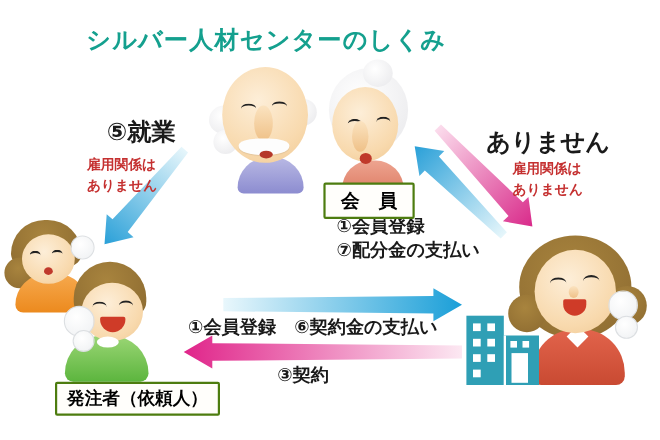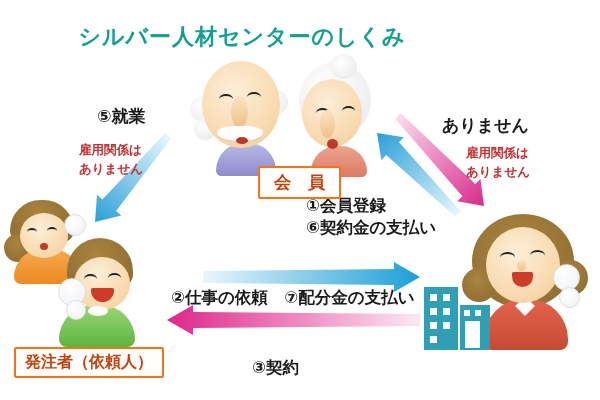--- a/index.html
+++ b/index.html
@@ -6,27 +6,27 @@
   #canvas{
     position:relative;width:600px;height:400px;background:#fff;overflow:hidden;
     font-family:"DejaVu Sans","Liberation Sans",sans-serif;
   }
   .abs{position:absolute;}
   
   .title{
     left:0;top:22px;width:484px;text-align:center;
     font-size:22px;font-weight:bold;color:#14a08e;letter-spacing:1px;
   }
-  .step-label{font-size:17px;font-weight:bold;color:#1a1a1a;white-space:nowrap;}
+  .step-label{font-size:22px;font-weight:bold;color:#1a1a1a;white-space:nowrap;}
   .step-label2{font-size:16.5px;font-weight:bold;color:#1a1a1a;line-height:1.35;white-space:nowrap;}
   .note{font-size:12.5px;font-weight:bold;color:#c53030;line-height:1.55;white-space:nowrap;}
   .node-box{
-    border:2px solid #f97316;background:#fffefb;border-radius:2px;
-    color:#c2410c;font-weight:bold;font-size:16px;
-    padding:3px 9px;white-space:nowrap;z-index:5;
+    border:2px solid #4d7c0f;background:#fffefb;border-radius:2px;
+    color:#000000;font-weight:bold;font-size:16px;
+    padding:3px 9px;white-space:nowrap;z-index:5;margin-left:36px;
   }
   .members-box{font-size:17px;padding:3px 14px;}
   
   .skin{background:radial-gradient(circle at 42% 35%, #fdeed8 0%, #f8d9ad 65%, #efc893 100%);border-radius:50%;}
   .eye{border-top:2.5px solid #222;border-radius:50%;background:transparent;}
   .nose{background:linear-gradient(180deg,#fbe3c0,#efc188);border-radius:50%;}
   .white-hair{background:radial-gradient(circle at 40% 35%,#ffffff,#e7e7ea);border-radius:50%;}
   .brown-hair{background:radial-gradient(circle at 45% 35%,#a8843e,#8c6a30);}
   .phone{background:radial-gradient(circle at 40% 35%,#ffffff,#eef0f2);border:1px solid #dcdfe2;border-radius:50%;}
   .mouth-small{background:#b5382a;border-radius:50%;}
@@ -169,20 +169,20 @@
 
   <div class="abs step-label txt" style="left:442px;top:114px;">ありません</div>
 
   <div class="abs note txt" style="left:466px;top:143px;">
     <div>雇用関係は</div>
     <div>ありません</div>
   </div>
 
   <div class="abs step-label2 txt" style="left:306px;top:195px;">
     <div>①会員登録</div>
-    <div>⑥契約金の支払い</div>
+    <div>⑦配分金の支払い</div>
   </div>
 
-  <div class="abs step-label2 txt" style="left:171px;top:287px;">②仕事の依頼　⑦配分金の支払い</div>
+  <div class="abs step-label2 txt" style="left:171px;top:287px;">①会員登録　⑥契約金の支払い</div>
 
-  <div class="abs step-label2 txt" style="left:252px;top:330px;margin-top:27px;">③契約</div>
+  <div class="abs step-label2 txt" style="left:252px;top:330px;">③契約</div>
 
 </div>
 
 </body></html>

